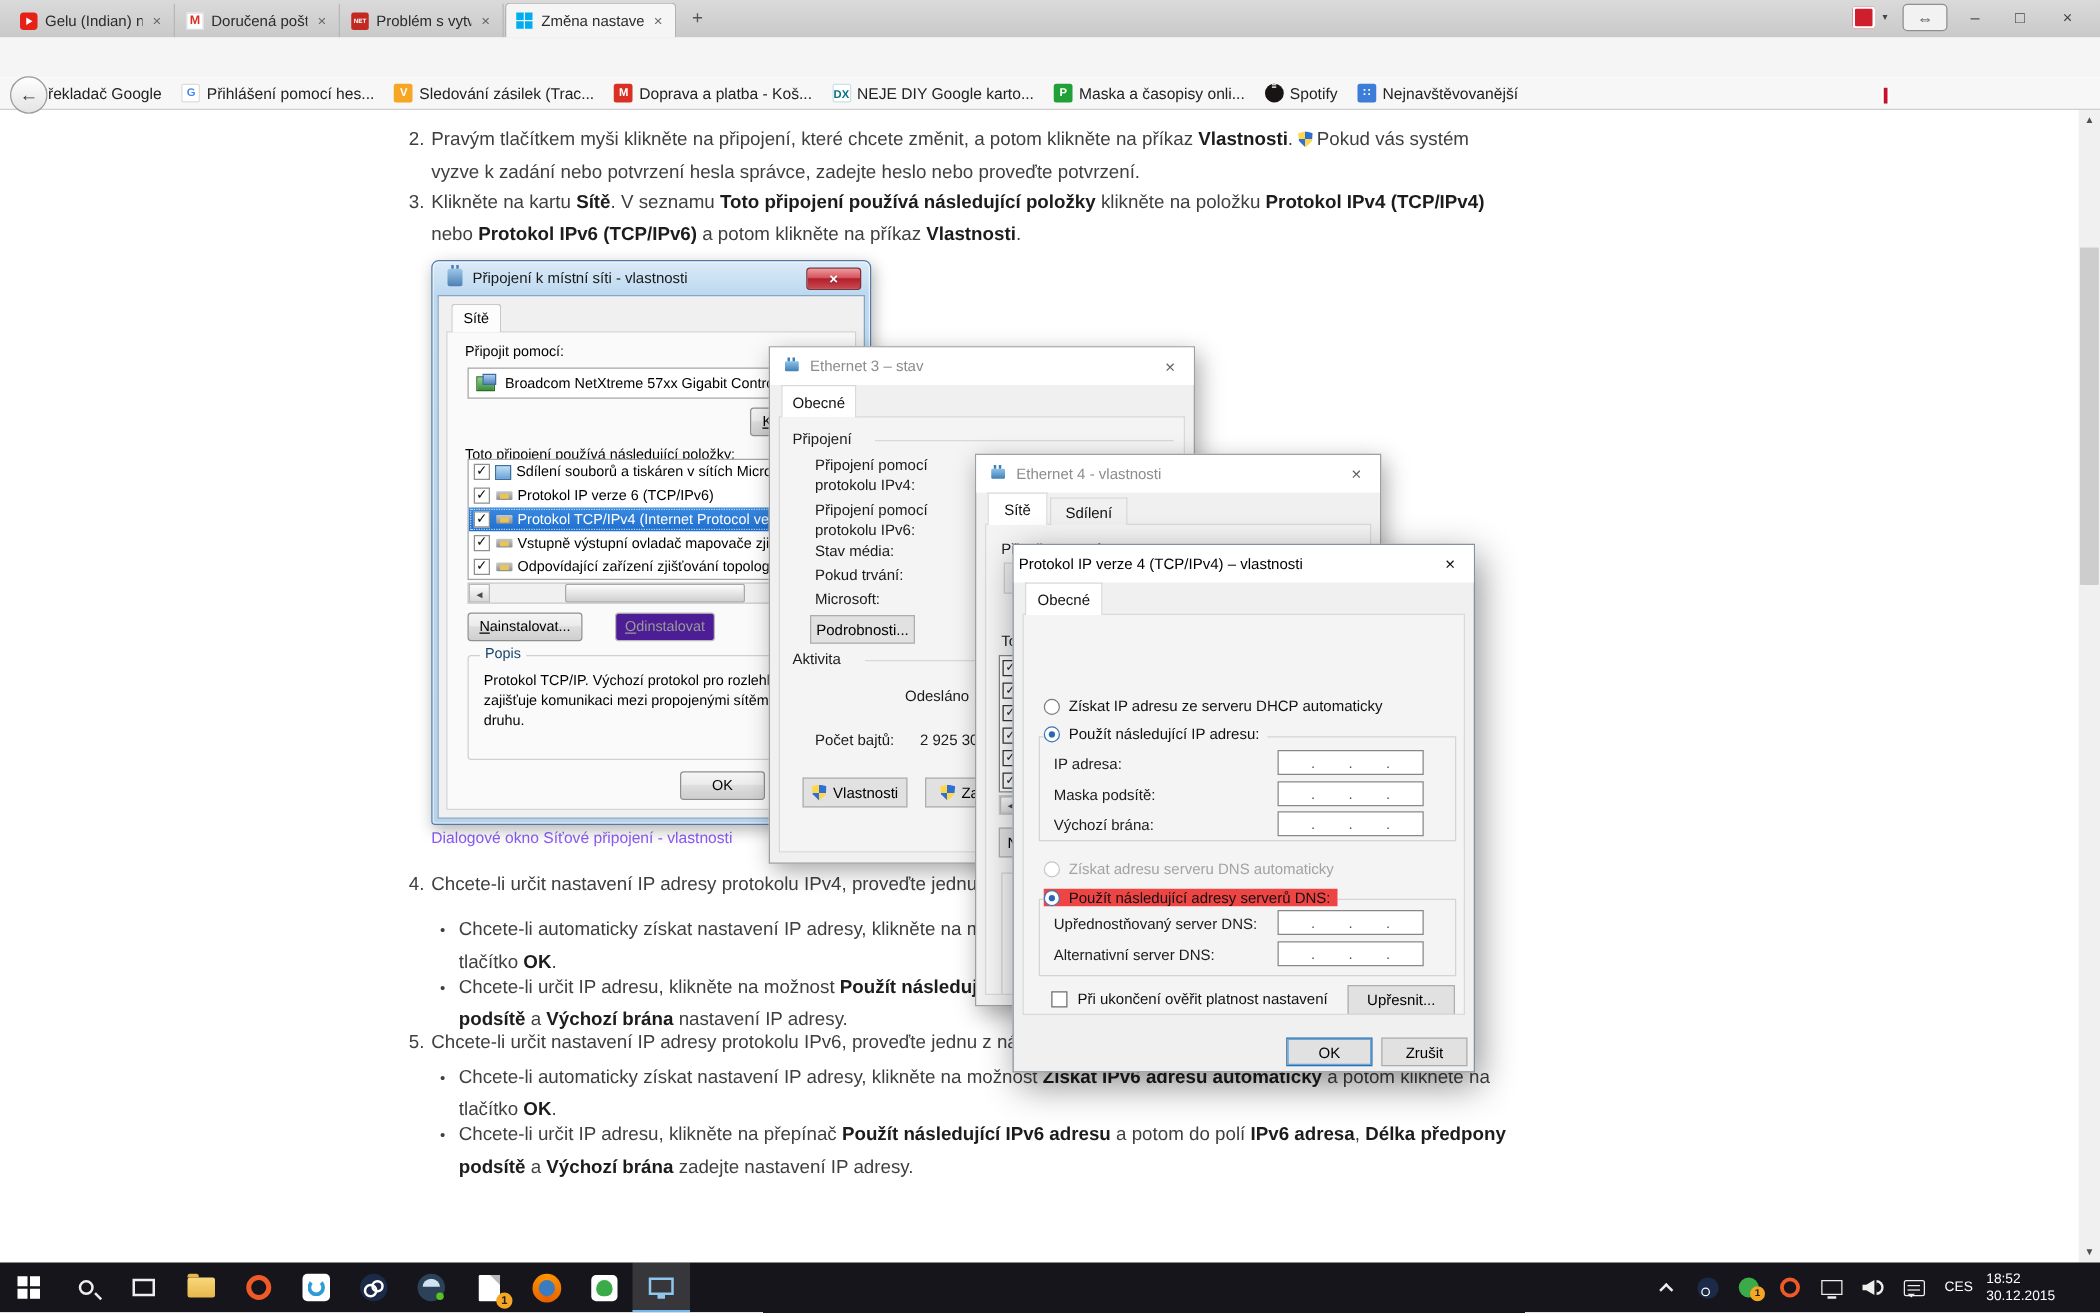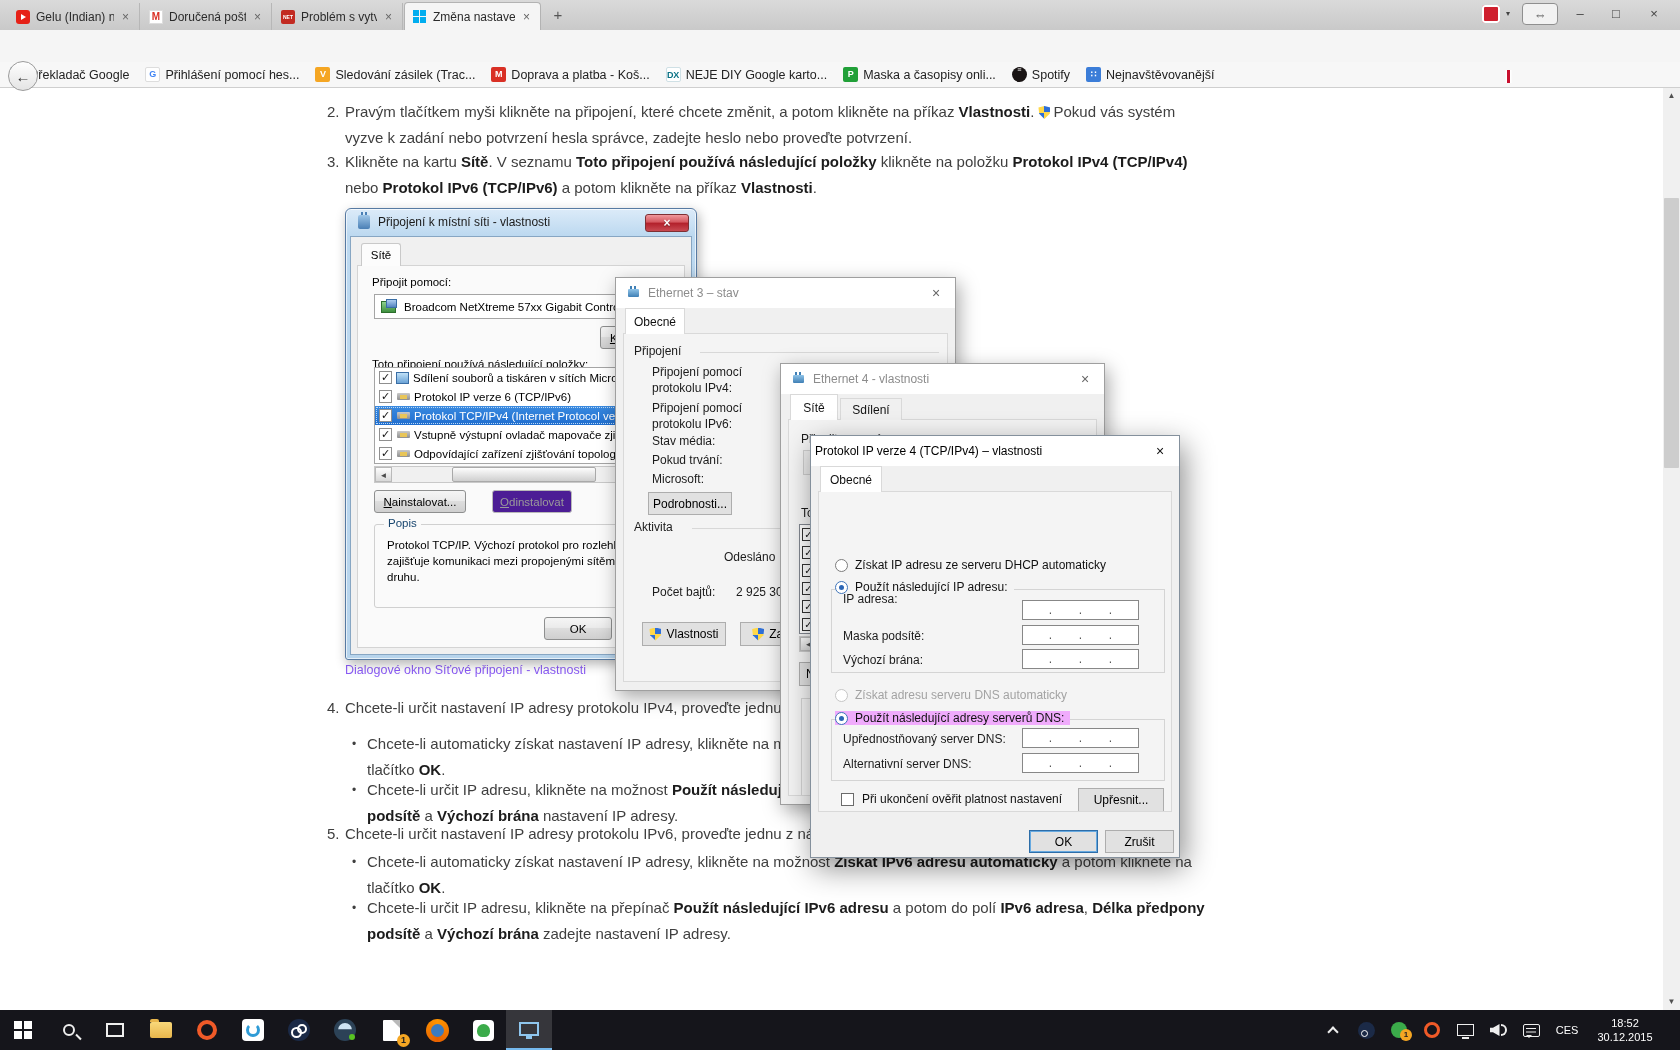--- a/index.html
+++ b/index.html
@@ -171,21 +171,21 @@
 .evsm .badge{right:-5px;bottom:-3px;width:12px;height:12px;line-height:12px;font-size:8px}
 .origsm{width:16px;height:16px;border:3px solid #f05a28;border-radius:50%}
 .netic{width:17px;height:12px;border:1.5px solid #eee;position:relative}
 .netic::after{content:"";position:absolute;left:4px;bottom:-4px;width:7px;height:2px;background:#eee}
 .volic{width:10px;height:12px;background:#eee;clip-path:polygon(0 32%,35% 32%,100% 0,100% 100%,35% 68%,0 68%);position:relative}
 .volarc{width:6px;height:12px;border:2px solid #eee;border-left:none;border-radius:0 8px 8px 0;margin-left:1px}
 .chatic{width:17px;height:13px;border:1.5px solid #eee;border-radius:2px;position:relative}
 .chatic::before{content:"";position:absolute;left:2px;top:3px;width:10px;height:1.5px;background:#eee;box-shadow:0 3.5px 0 #eee}
 .chatic::after{content:"";position:absolute;left:2px;bottom:-5px;border:3px solid transparent;border-top-color:#eee}
 .lang{color:#fff;font-size:11px;width:34px;text-align:center}
-.clock{color:#fff;font-size:11px;text-align:center;line-height:14px;width:72px}
+.clock{color:#fff;font-size:11px;text-align:left;line-height:14px;width:72px}
 .sliver{width:6px;border-left:1px solid #3c3c46}
 </style>
 </head>
 <body>
 
 <div id="screen">
 
   <div id="tabbar">
     <div class="tab inactive" style="left:8px;width:132px">
       <span class="fav fav-yt"></span>
@@ -504,32 +504,32 @@
     <div class="p10" style="left:7px;top:55px;right:7px;bottom:45px">
       <div class="radrow" style="left:16px;top:66px">
           <span class="rad"></span>
           <span>Získat IP adresu ze serveru DHCP automaticky</span>
         </div>
       <div class="gb10" style="left:12px;top:97px;width:334px;height:84px"></div>
       <div class="radrow" style="left:16px;top:88px;background:#f4f4f4;padding-right:6px">
           <span class="rad on"></span>
           <span>Použít následující IP adresu:</span>
         </div>
-      <div class="l10" style="left:24px;top:100px">IP adresa:</div>
+      <div class="l10" style="left:24px;top:112px">IP adresa:</div>
       <div class="ipf" style="left:203px;top:108px;width:117px;height:20px">.        .        .</div>
       <div class="l10" style="left:24px;top:137px">Maska podsítě:</div>
       <div class="ipf" style="left:203px;top:133px;width:117px;height:20px">.        .        .</div>
       <div class="l10" style="left:24px;top:161px">Výchozí brána:</div>
       <div class="ipf" style="left:203px;top:157px;width:117px;height:20px">.        .        .</div>
       <div class="radrow dis" style="left:16px;top:196px">
           <span class="rad dis"></span>
           <span>Získat adresu serveru DNS automaticky</span>
         </div>
       <div class="gb10" style="left:12px;top:227px;width:334px;height:62px"></div>
-      <div class="radrow" style="left:16px;top:219px;background:#f0abfc;padding-right:6px">
+      <div class="radrow" style="left:16px;top:219px;background:#ef4444;padding-right:6px">
           <span class="rad on"></span>
           <span>Použít následující adresy serverů DNS:</span>
         </div>
       <div class="l10" style="left:24px;top:240px">Upřednostňovaný server DNS:</div>
       <div class="ipf" style="left:203px;top:236px;width:117px;height:20px">.        .        .</div>
       <div class="l10" style="left:24px;top:265px">Alternativní server DNS:</div>
       <div class="ipf" style="left:203px;top:261px;width:117px;height:20px">.        .        .</div>
       <div class="ckrow" style="left:22px;top:300px">
           <span class="cb10"></span>
           <span>Při ukončení ověřit platnost nastavení</span>

